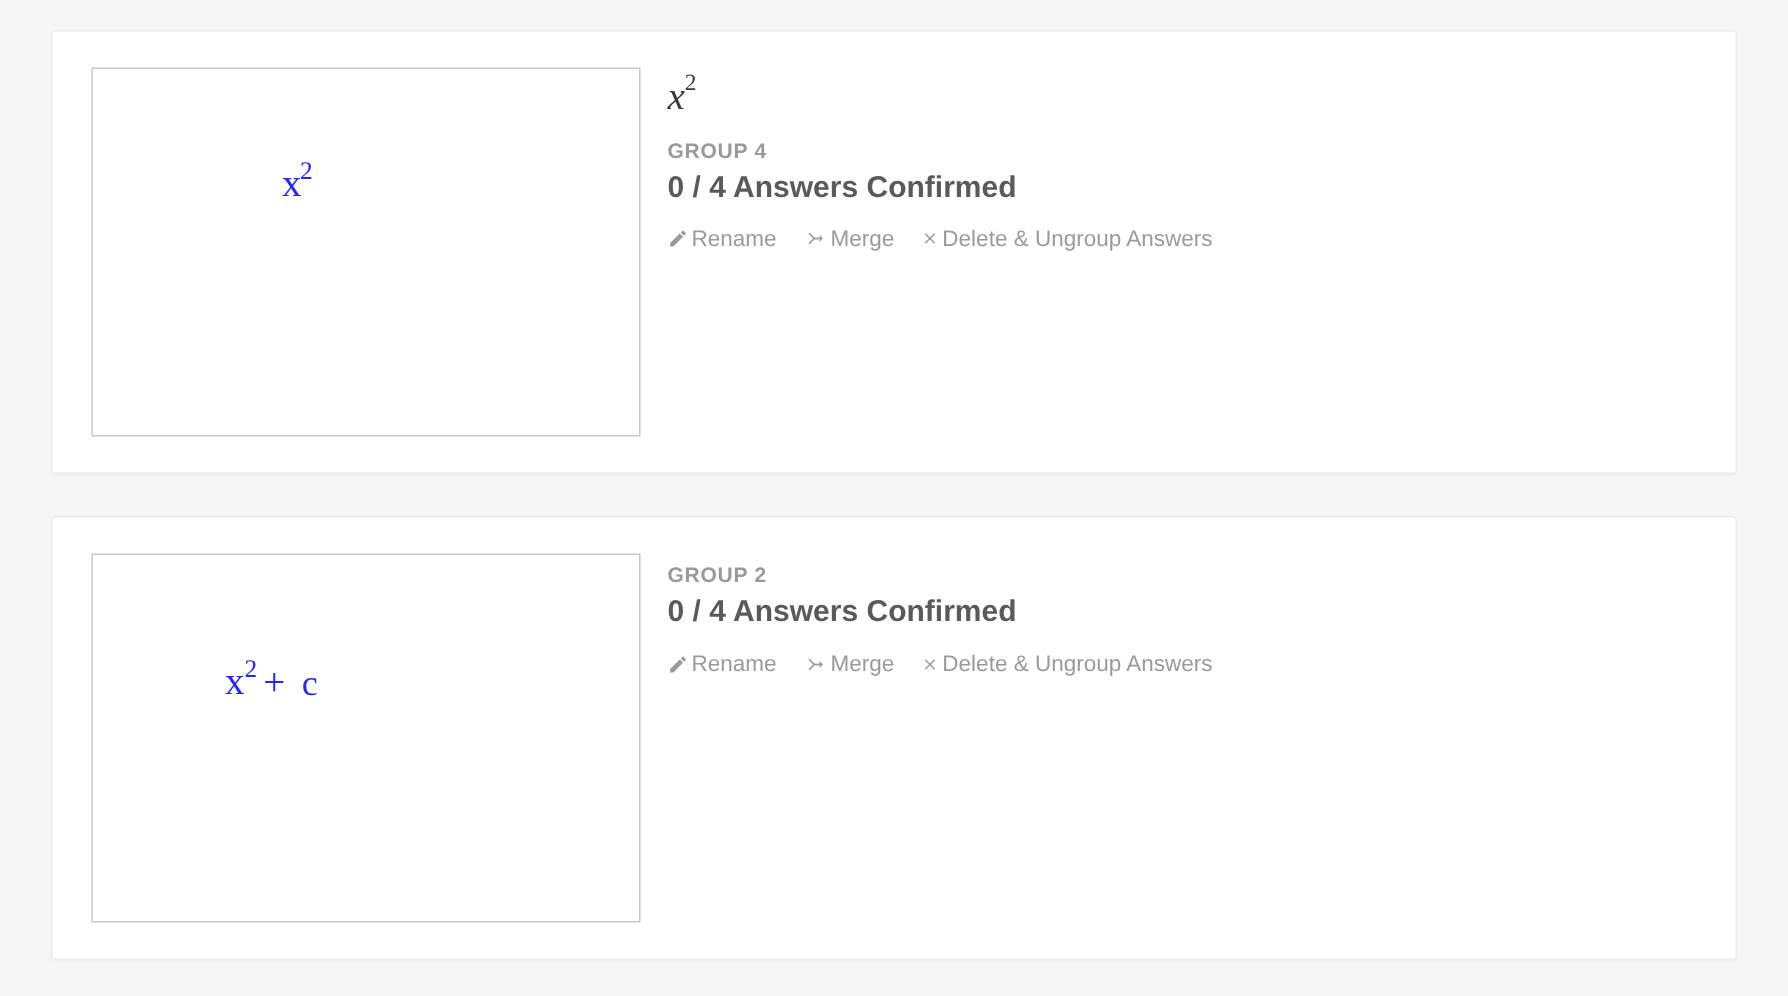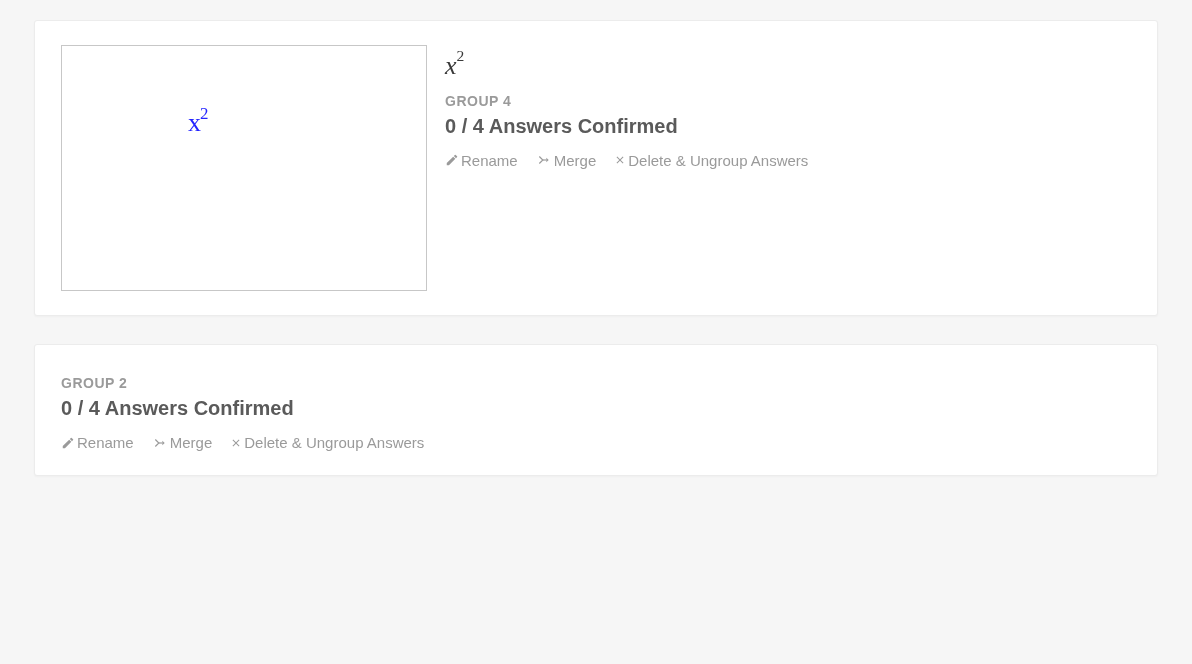--- a/index.html
+++ b/index.html
@@ -127,20 +127,23 @@
         <svg width="12" height="12" viewBox="0 0 24 24" fill="#9a9a9a">
             <path d="M19 6.41 17.59 5 12 10.59 6.41 5 5 6.41 10.59 12 5 17.59 6.41 19 12 13.41 17.59 19 19 17.59 13.41 12z"></path>
           </svg>
         <span>Delete &amp; Ungroup Answers</span>
       </span>
     </div>
   </div>
 </div>
 
 <div class="card">
+  <div class="thumb">
+    <div class="handwriting hw2">x<sup>2</sup><span class="plus">+</span><span class="c">c</span></div>
+  </div>
   <div class="meta">
     <div class="group-label">GROUP 2</div>
     <div class="confirmed">0 / 4 Answers Confirmed</div>
     <div class="actions">
       <span class="action">
         <svg width="14" height="14" viewBox="0 0 24 24" fill="#9a9a9a">
             <path d="M3 17.25V21h3.75l11-11-3.75-3.75-11 11zM20.7 7.04a1 1 0 0 0 0-1.41l-2.34-2.34a1 1 0 0 0-1.41 0l-1.83 1.83 3.75 3.75 1.83-1.83z"></path>
           </svg>
         <span>Rename</span>
       </span>

